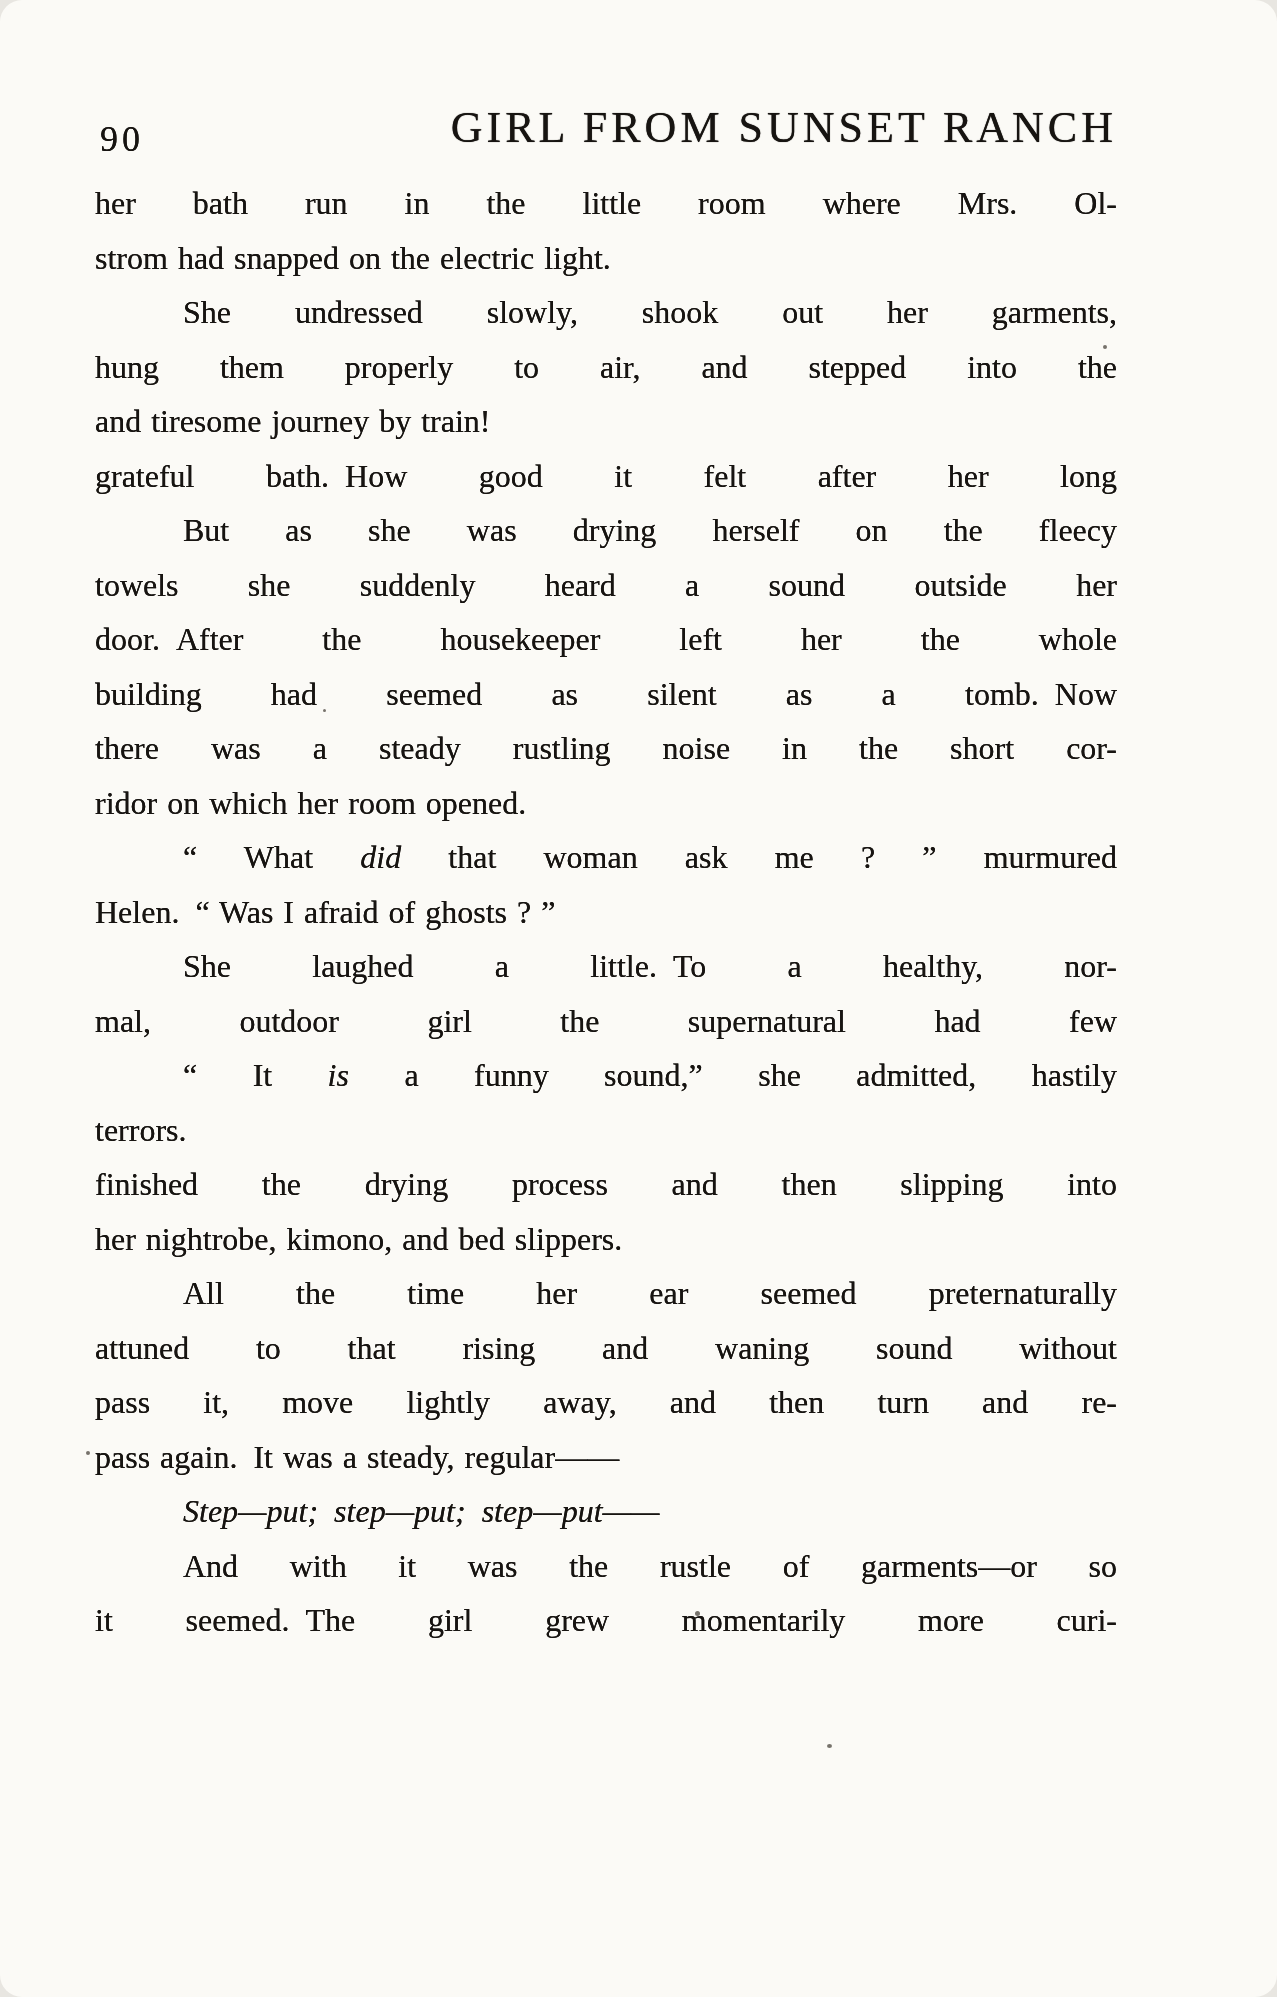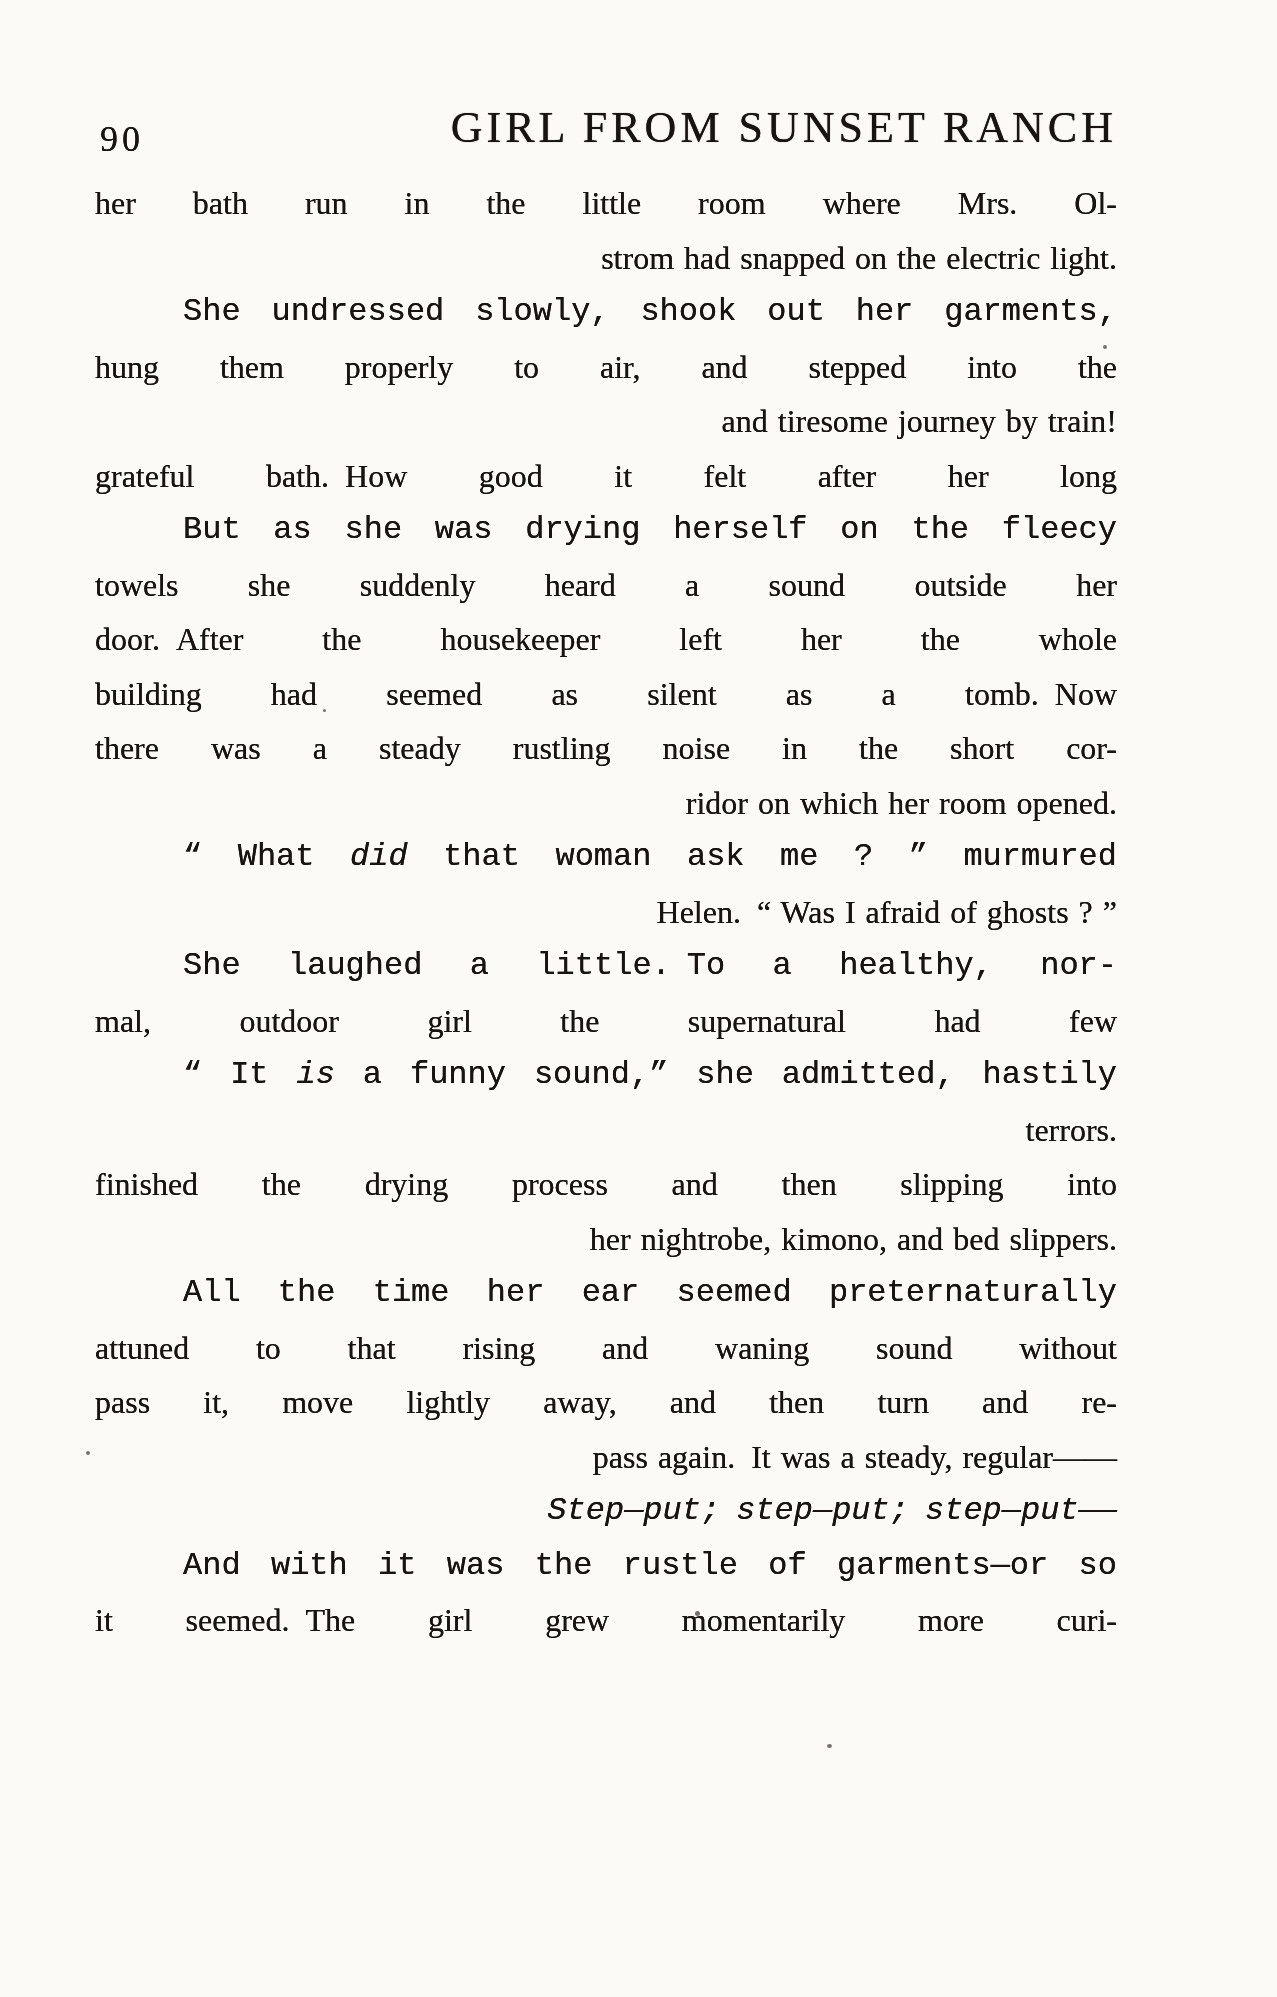--- a/index.html
+++ b/index.html
@@ -5,20 +5,21 @@
   html, body { margin: 0; padding: 0; background: #e8e6e1; }
   .page {
     position: relative;
     width: 1277px;
     height: 1997px;
     margin: 0 auto;
     background: #fbfaf6;
     color: #171411;
     font-family: "Liberation Serif", "DejaVu Serif", serif;
     overflow: hidden;
+    border-radius: 22px;
   }
   .running-header {
     position: absolute;
     top: 102px;
     left: 95px;
     width: 1022px;
     height: 60px;
   }
   .page-number {
     position: absolute;
@@ -39,23 +40,23 @@
   .text-block {
     position: absolute;
     top: 176px;
     left: 95px;
     width: 1022px;
     font-size: 32px;
     line-height: 54.5px;
     word-spacing: 2px;
     text-shadow: 0 0 0.6px currentColor;
   }
-  .line { text-align: right; }
+  .line { text-align: left; }
   .line.just { text-align: justify; text-align-last: justify; }
-  .line.indent { text-indent: 88px; font-family: Liberation Mono, monospace; }
+  .line.indent { text-indent: 88px; }
   .it { font-style: italic; margin-top: 22px; }
   .speck {
     position: absolute;
     background: #4a443c;
     border-radius: 50%;
     opacity: 0.75;
   }
 </style>
 </head>
 <body>

